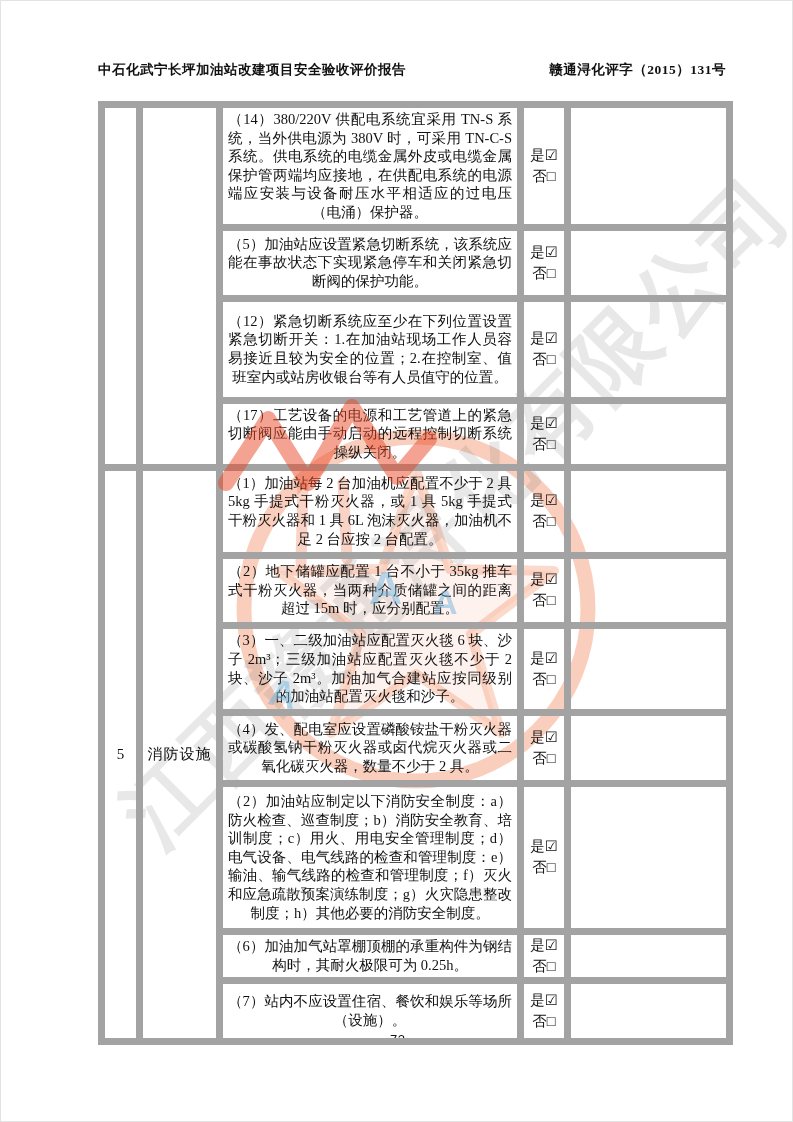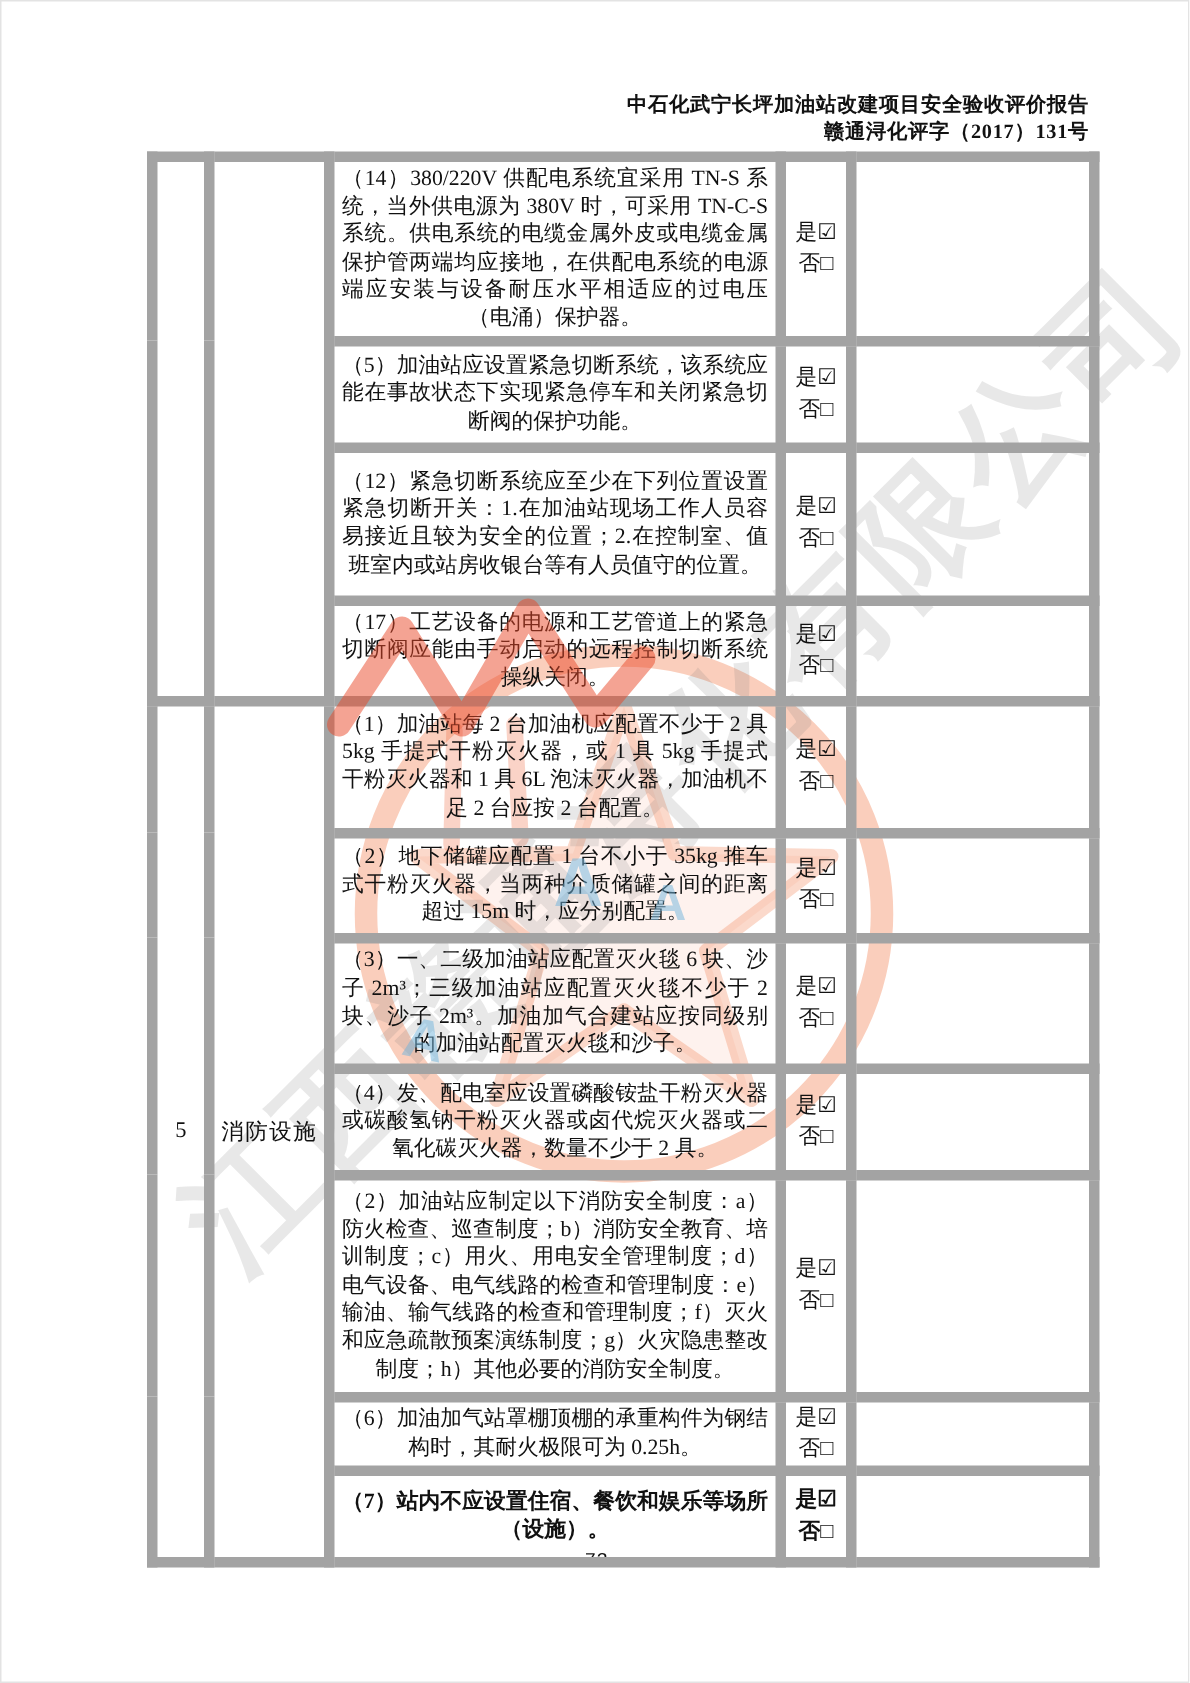--- a/index.html
+++ b/index.html
@@ -10,21 +10,21 @@
     color:#111;
     position:relative;
     overflow:hidden;
   }
   .page{position:absolute;inset:0;border:1px solid #e3e3e3;}
 
   
   .header{
     position:absolute;top:60px;left:97px;width:628px;
     display:flex;justify-content:space-between;align-items:flex-end;
-    font-size:13.5px;font-weight:bold;letter-spacing:0.5px;flex-direction:column;
+    font-size:13.5px;font-weight:bold;letter-spacing:0.5px;
   }
 
   
   .table-wrap{position:absolute;top:100px;left:97px;z-index:1;}
   table.checklist{
     border-collapse:collapse;table-layout:fixed;width:628px;
     border:2px solid #000;background:transparent;
   }
   table.checklist td{
     border:7px solid #a3a3a3;vertical-align:middle;
@@ -85,21 +85,21 @@
     <svg class="seal" width="793" height="1122" viewBox="0 0 793 1122">
       <circle cx="415" cy="608" r="172" fill="none" stroke="rgba(240,118,70,0.36)" stroke-width="15"></circle>
       <path d="M415,470 L449,568 L553,570 L470,633 L500,732 L415,673 L330,732 L360,633 L277,570 L381,568 Z" fill="rgba(243,130,85,0.10)" stroke="rgba(240,118,70,0.28)" stroke-width="10" stroke-linejoin="round"></path>
       <path d="M302,486 L300,562 M342,482 L346,558" fill="none" stroke="rgba(240,110,70,0.30)" stroke-width="11" stroke-linecap="round"></path>
     </svg>
     <div class="wm-gray">江西赣通浔化有限公司</div>
   </div>
 
   <div class="header">
     <span>中石化武宁长坪加油站改建项目安全验收评价报告</span>
-    <span>赣通浔化评字（2017）131号</span>
+    <span>赣通浔化评字（2015）131号</span>
   </div>
 
   <div class="table-wrap">
     <table class="checklist">
       <colgroup>
         <col style="width:38px">
           <col style="width:80px">
           <col style="width:301px">
         <col style="width:47px">
           <col style="width:162px">
@@ -182,21 +182,21 @@
             <td class="cell-remark"></td>
           </tr>
           <tr style="height: 47px; padding-left: 48px;">
             <td class="cell-content">（6）加油加气站罩棚顶棚的承重构件为钢结构时，其耐火极限可为 0.25h。</td>
             <td class="cell-answer">
               <div>是☑</div>
               <div>否□</div>
             </td>
             <td class="cell-remark"></td>
           </tr>
-          <tr style="height: 61px; font-weight: bold;">
+          <tr style="height: 61px;">
             <td class="cell-content">（7）站内不应设置住宿、餐饮和娱乐等场所（设施）。</td>
             <td class="cell-answer">
               <div>是☑</div>
               <div>否□</div>
             </td>
             <td class="cell-remark"></td>
           </tr>
         </tbody>
     </table>
   </div>

